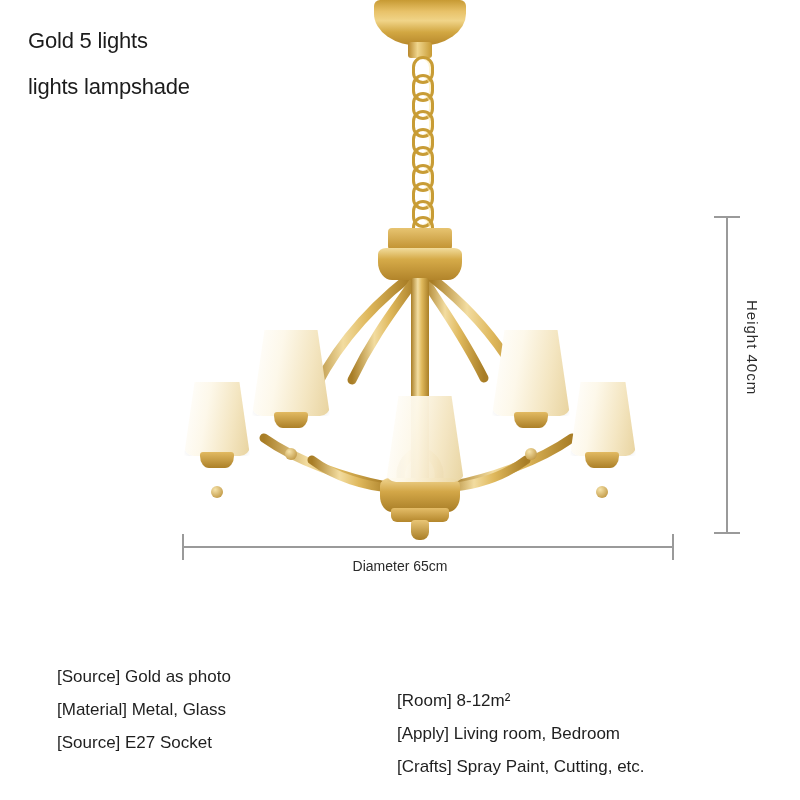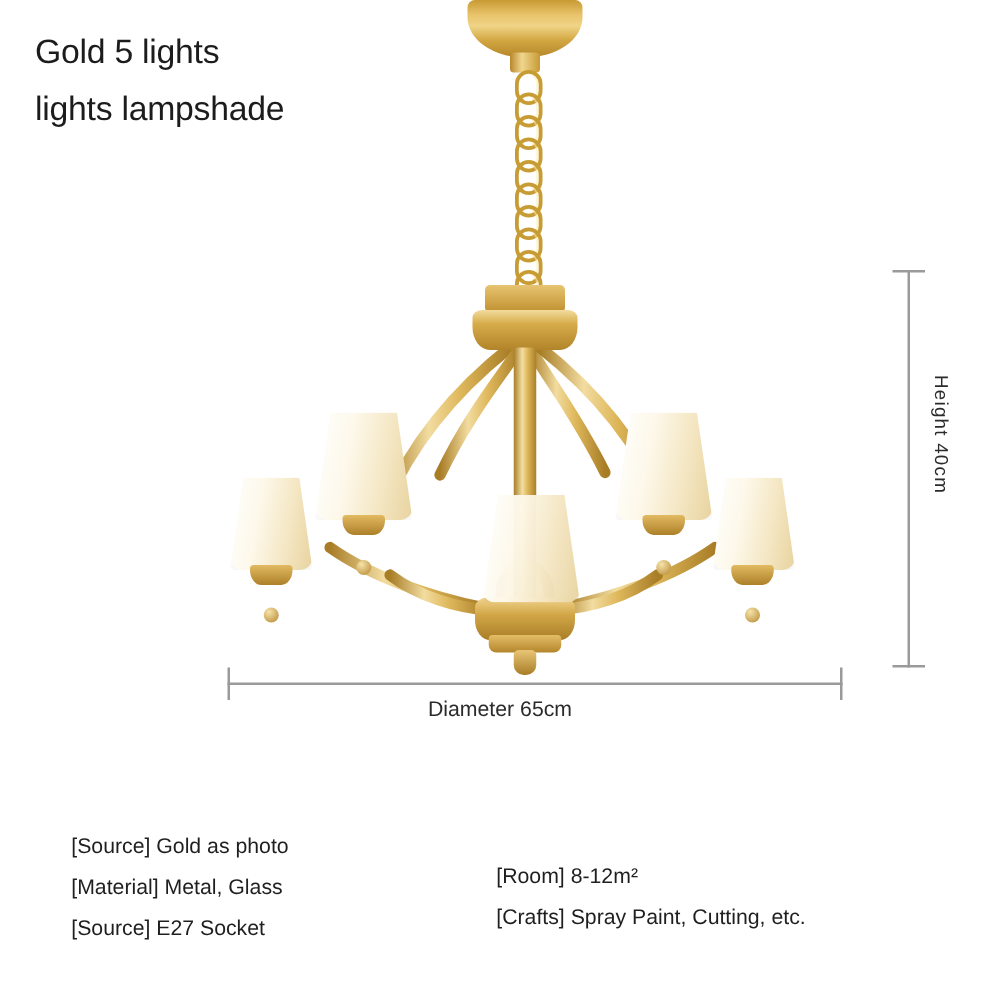--- a/index.html
+++ b/index.html
@@ -19,21 +19,21 @@
     height: 800px;
     background: #ffffff;
   }
 
   
   .title {
     position: absolute;
     left: 28px;
     top: 18px;
     width: 420px;
-    font-size: 27px;
+    font-size: 22px;
     line-height: 46px;
     color: #1c1c1c;
     font-family: "Liberation Sans", sans-serif;
     letter-spacing: -0.2px;
   }
   .title .l2 { display: block; }
 
   
   .product {
     position: absolute;
@@ -235,21 +235,21 @@
     background: #9a9a9a;
   }
   .dim-width::before { left: 0; }
   .dim-width::after { right: 0; }
   .dim-width-label {
     position: absolute;
     left: 0;
     top: 558px;
     width: 800px;
     text-align: center;
-    font-size: 17px;
+    font-size: 14px;
     color: #2b2b2b;
   }
 
   
   .specs {
     position: absolute;
     left: 0;
     top: 660px;
     width: 800px;
     font-size: 17px;
@@ -356,17 +356,18 @@
   <div class="dim-width-label">Diameter 65cm</div>
 
   <div class="specs">
     <div class="spec-col left">
       <div class="spec-line">[Source] Gold as photo</div>
       <div class="spec-line">[Material] Metal, Glass</div>
       <div class="spec-line">[Source] E27 Socket</div>
     </div>
     <div class="spec-col right">
       <div class="spec-line">[Room] 8-12m²</div>
+      <div class="spec-line">[Apply] Living room, Bedroom</div>
       <div class="spec-line">[Crafts] Spray Paint, Cutting, etc.</div>
     </div>
   </div>
 
 </div>
 
 </body></html>

